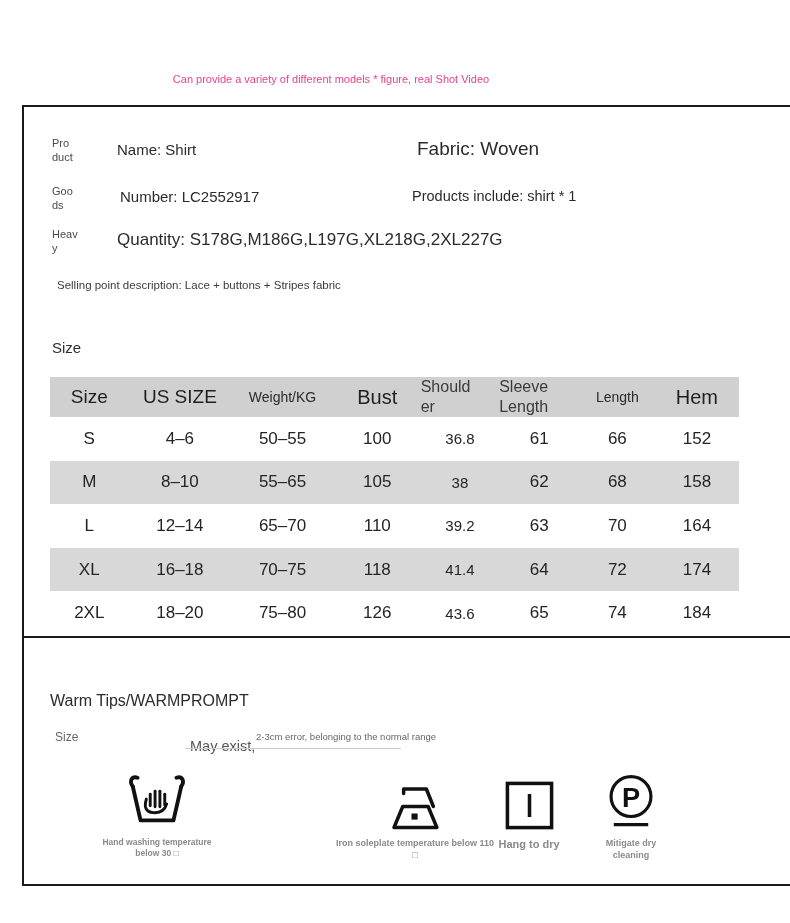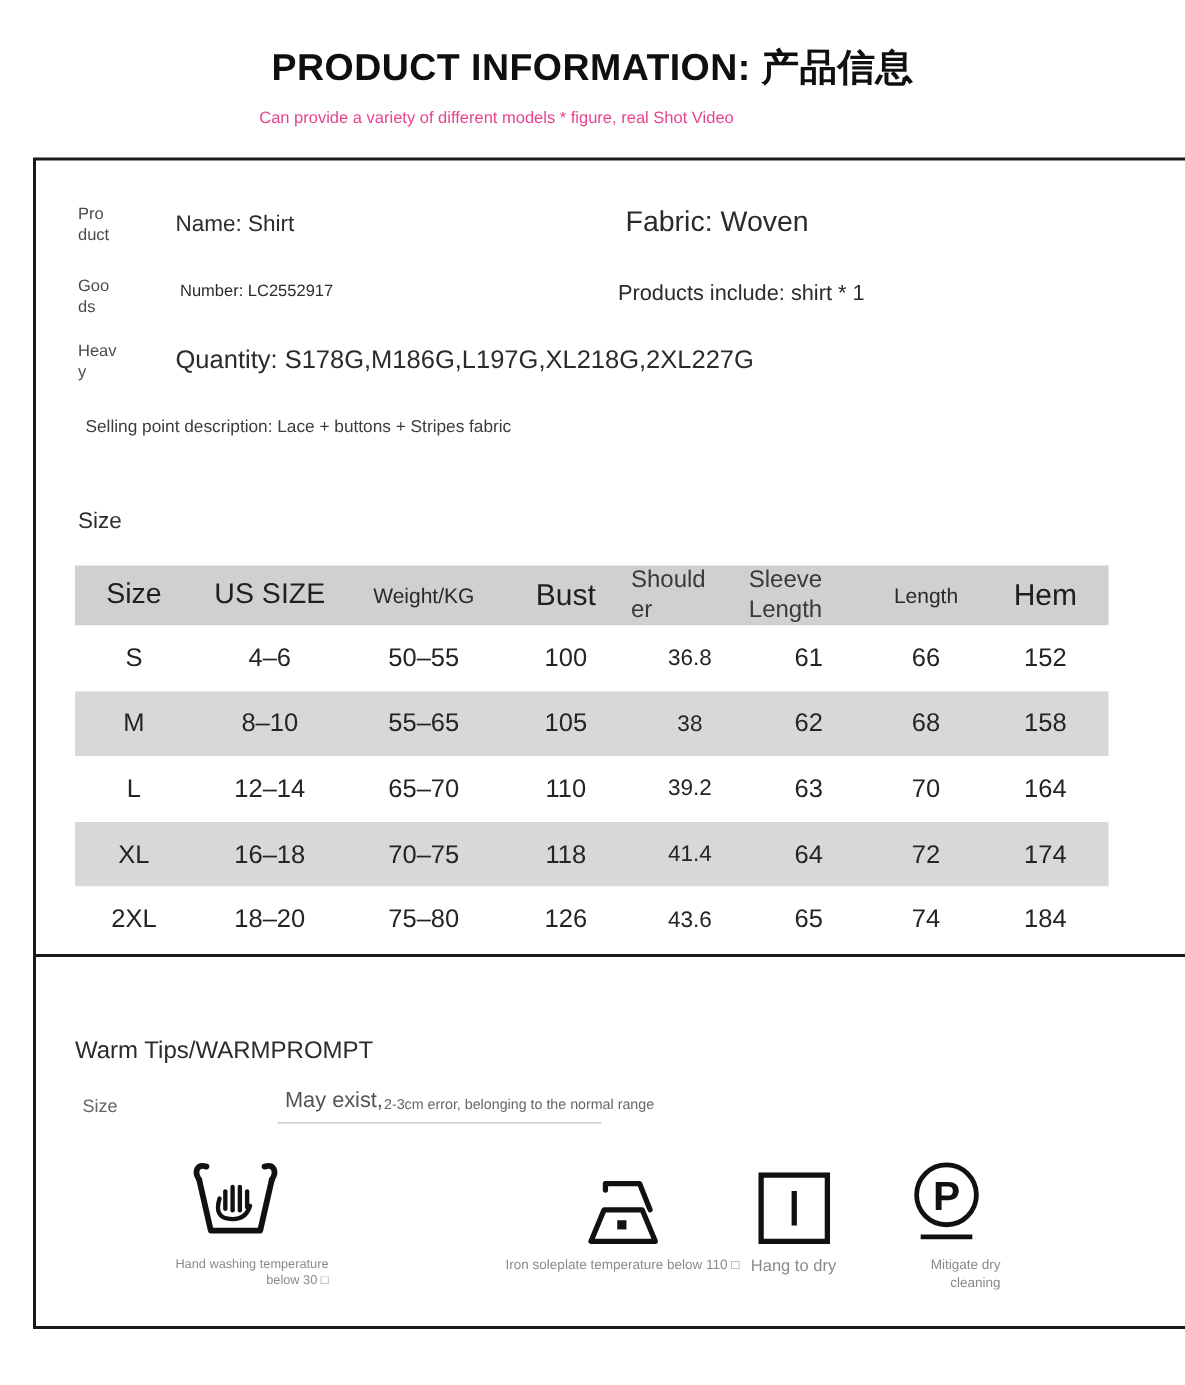--- a/index.html
+++ b/index.html
@@ -15,21 +15,21 @@
        box-sizing:border-box;background:#fff;}
   .box1{top:105px;height:533px;}
   .box2{top:636px;height:250px;}
 
   .abs{position:absolute;}
   .prewrap{white-space:pre-line;}
 
   .info-label{font-size:11px;color:#4a4a4a;line-height:1.3;width:44px;}
   .fld-name{font-size:15px;color:#2b2b2b;}
   .fld-fabric{font-size:19px;color:#2b2b2b;}
-  .fld-number{font-size:11px;color:#2b2b2b;}
+  .fld-number{font-size:15px;color:#2b2b2b;}
   .fld-include{font-size:14.5px;color:#2b2b2b;}
   .fld-quantity{font-size:17px;color:#2b2b2b;}
   .selling-point{font-size:11.5px;color:#3c3c3c;}
   .size-heading{font-size:15px;color:#2e2e2e;}
 
   .size-grid{position:absolute;left:26px;top:270px;width:689px;}
   .trow{display:grid;grid-template-columns:11.4% 14.9% 14.9% 12.6% 11.4% 11.6% 11.1% 12%;
         align-items:center;}
   .trow.thead{height:40px;background:#d0d0d0;}
   .trow.tdata{height:43.6px;background:#ffffff;}
@@ -44,33 +44,32 @@
 
   .warm-heading{font-size:16px;color:#2b2b2b;}
   .tip-size-label{font-size:12px;color:#666;}
   .tip-note{font-size:14.5px;color:#555;}
   .tip-note-detail{font-size:9.5px;color:#666;}
   .tip-underline{height:1px;background:#cccccc;}
 
   .care-col{position:absolute;top:128px;display:flex;flex-direction:column;
             align-items:center;}
   .icon-slot{height:66px;display:flex;align-items:flex-end;justify-content:center;}
-  .care-caption{margin-top:5px;color:#8a8a8a;text-align:right;line-height:1.35;}
+  .care-caption{margin-top:5px;color:#8a8a8a;text-align:center;line-height:1.35;font-weight:bold;}
   .cap-1{font-size:8.5px;max-width:128px;}
   .cap-2{font-size:10px;}
   .cap-3{font-size:9px;max-width:160px;}
   .cap-4{font-size:11px;}
   .cap-5{font-size:9px;max-width:72px;}
 </style>
 </head>
 <body>
 
 <div class="page">
 
-  <div class="title">PRODUCT INFORMATION: 产品信息</div>
   <div class="subtitle">Can provide a variety of different models * figure, real Shot Video</div>
 
   <div class="box box1">
     <div class="abs info-label prewrap" style="left:28px;top:29px;">Pro
 duct</div>
     <div class="abs fld-name" style="left:93px;top:34px;">Name: Shirt</div>
     <div class="abs fld-fabric" style="left:393px;top:31px;">Fabric: Woven</div>
 
     <div class="abs info-label prewrap" style="left:28px;top:77px;">Goo
 ds</div>
@@ -157,21 +156,21 @@
         <div class="cell">74</div>
         <div class="cell">184</div>
       </div>
     </div>
   </div>
 
   <div class="box box2">
     <div class="abs warm-heading" style="left:26px;top:54px;">Warm Tips/WARMPROMPT</div>
 
     <div class="abs tip-size-label" style="left:31px;top:92px;">Size</div>
-    <div class="abs tip-note" style="left:166px;top:88px;">May exist,</div>
+    <div class="abs tip-note" style="left:166px;top:100px;">May exist,</div>
     <div class="abs tip-note-detail" style="left:232px;top:93px;">2-3cm error, belonging to the normal range</div>
     <div class="abs tip-underline" style="left:161px;top:110px;width:216px;"></div>
 
     <div class="care-col" style="left:71px;width:124px;">
       <div class="icon-slot">
         <svg viewBox="0 0 68 64" width="66" height="62">
           <g fill="none" stroke="#111" stroke-width="4" stroke-linecap="round" stroke-linejoin="round">
             <path d="M9 17 L17 52 H51 L59 17"></path>
             <path d="M9 17 C5 11 8 6 14 8"></path>
             <path d="M59 17 C63 11 60 6 54 8"></path>

